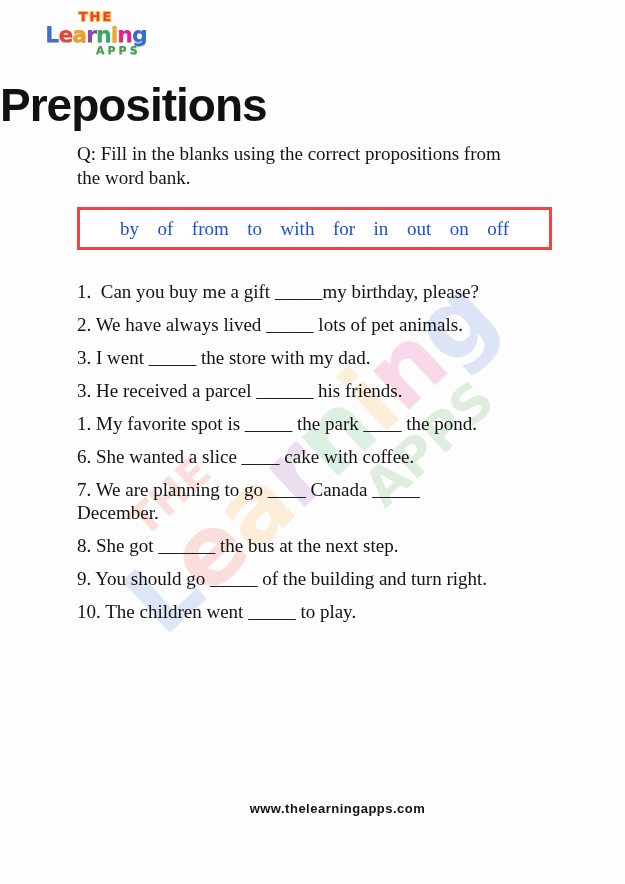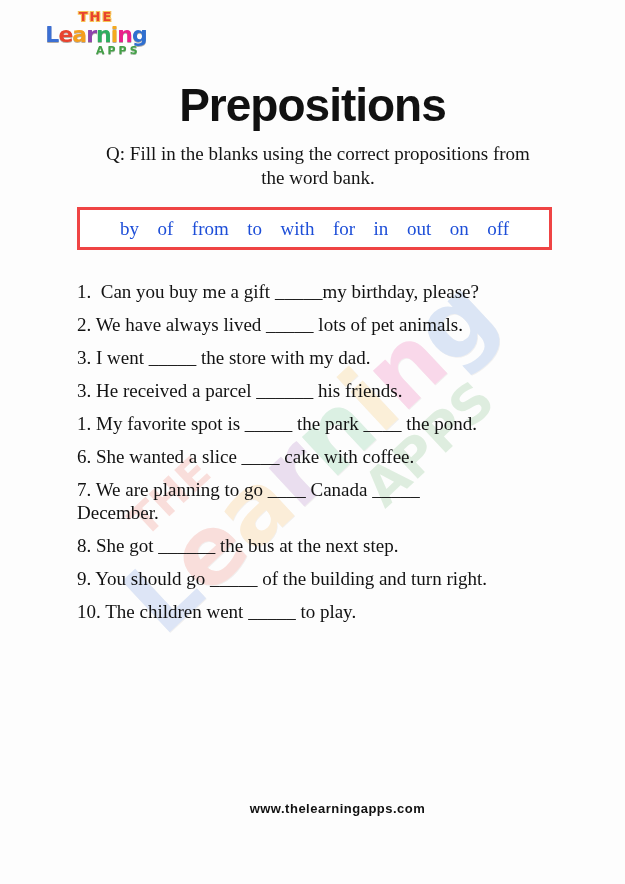--- a/index.html
+++ b/index.html
@@ -66,37 +66,35 @@
     margin-top: -1px;
     text-shadow: 0 1px 0 rgba(0,60,0,0.35);
   }
 
   
   .title {
     position: absolute;
     top: 78px; left: 0;
     width: 100%;
     z-index: 1;
-    text-align: center;
     font-family: "Liberation Sans", sans-serif;
     font-weight: 700;
     font-size: 46px;
     letter-spacing: -1px;
     color: #111;
   }
   .prompt {
     position: absolute;
     top: 142px; left: 77px;
     width: 482px;
     z-index: 1;
     font-size: 19px;
     line-height: 24px;
     color: #151515;
     white-space: pre-wrap;
-    text-align: center;
   }
   .word-bank {
     position: absolute;
     top: 207px; left: 77px;
     width: 475px; height: 43px;
     z-index: 1;
     border: 3px solid #ef4444;
     background: rgba(255,255,255,0.85);
     display: flex;
     align-items: center;

